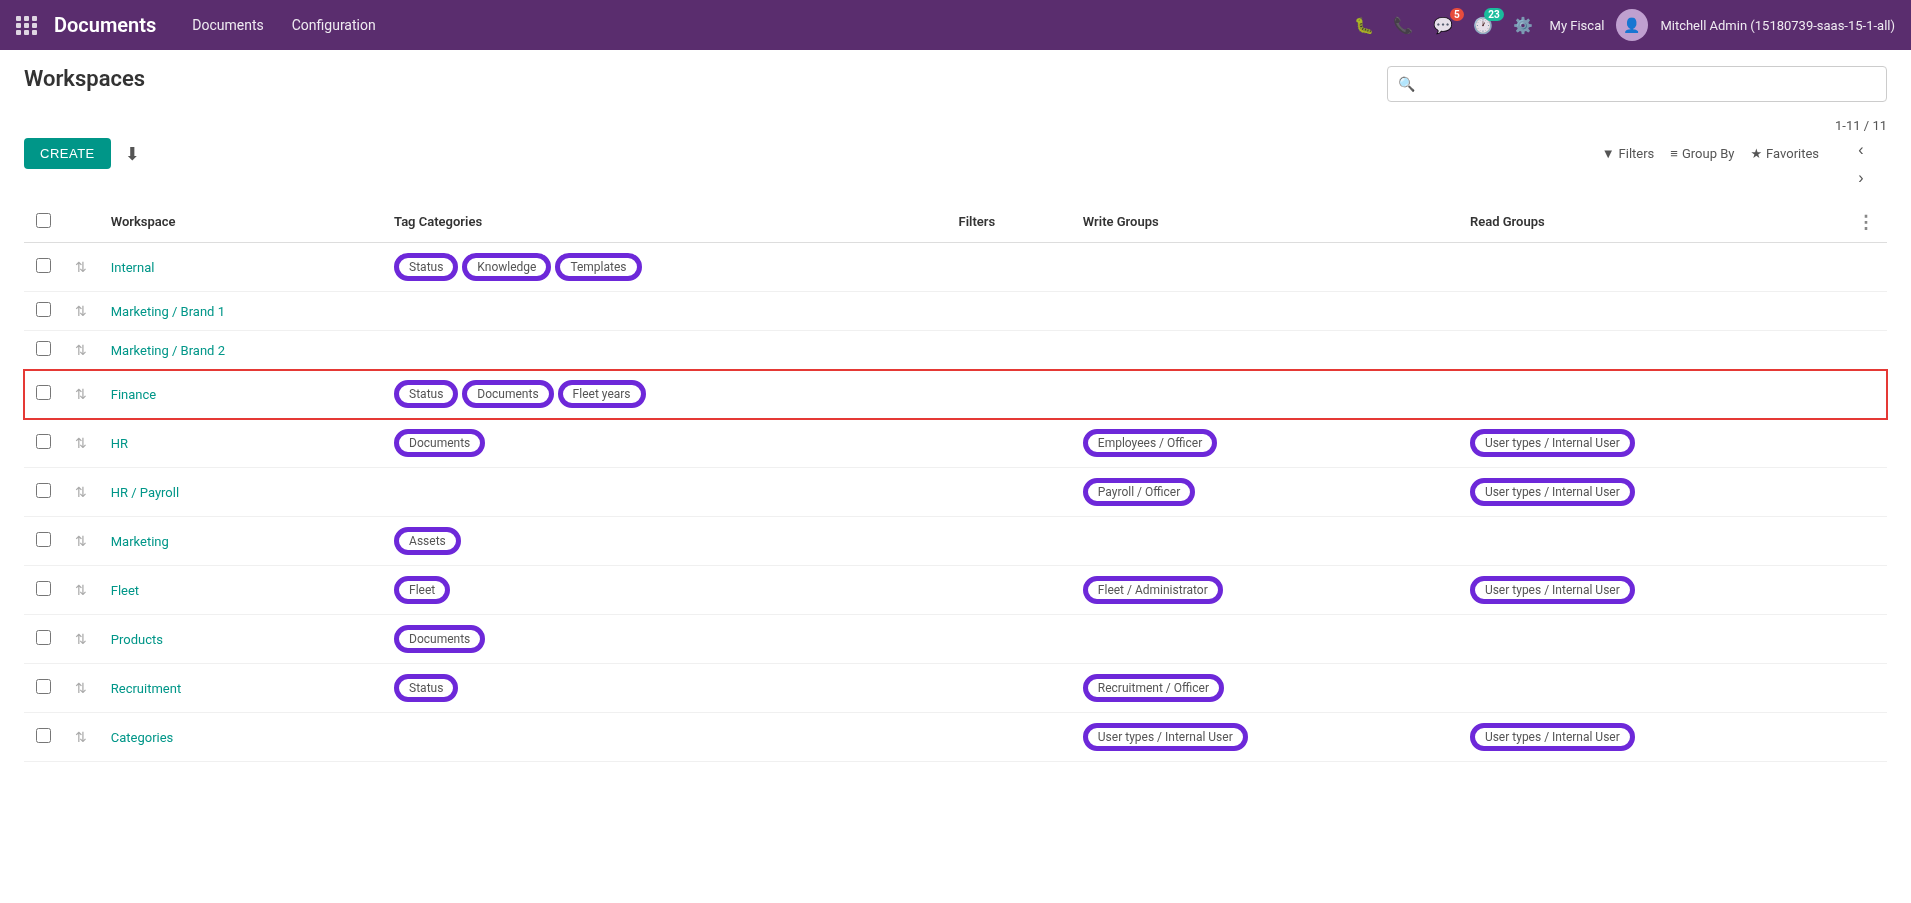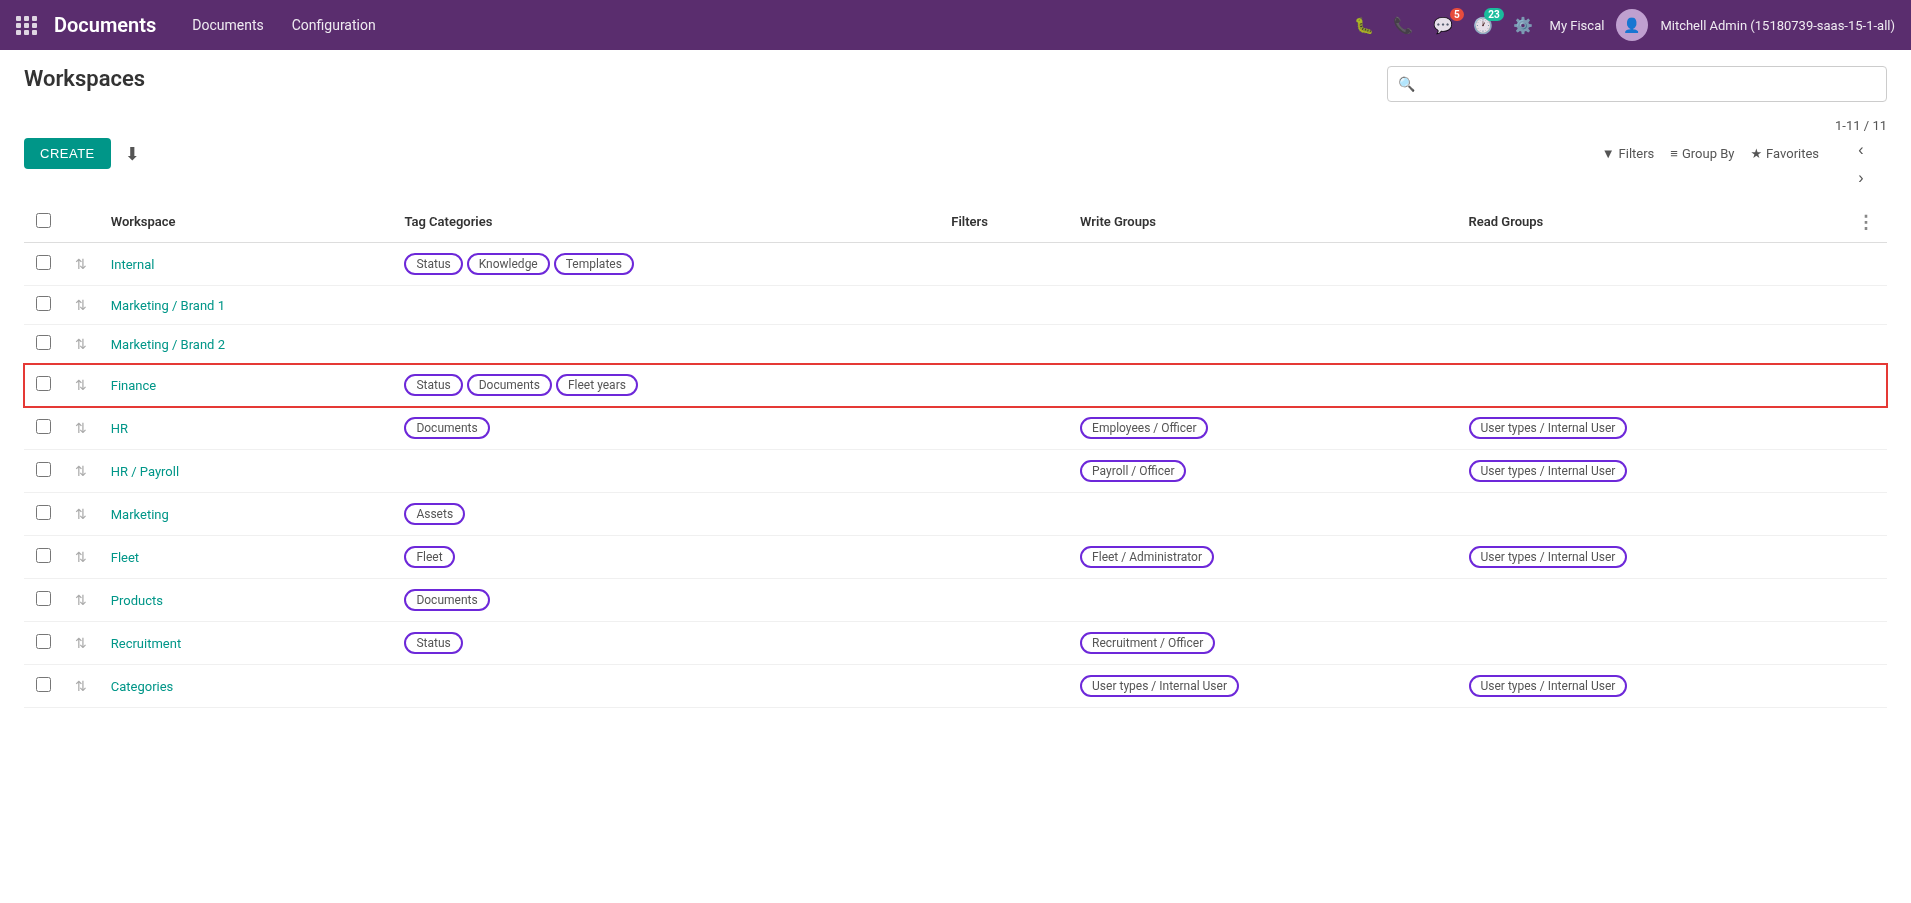--- a/index.html
+++ b/index.html
@@ -228,21 +228,21 @@
     }
 
     .workspace-link {
       color: #009688;
       cursor: pointer;
       text-decoration: none;
     }
 
     .tag-group { display: flex; flex-wrap: wrap; gap: 4px; }
     .tag {
-      border: 2px solid #6d28d9;
+      border: 5px solid #6d28d9;
       border-radius: 20px;
       padding: 2px 10px;
       font-size: 12px;
       color: #555;
       white-space: nowrap;
       background: #fff;
     }
     .col-kebab { color: #888; cursor: pointer; font-size: 18px; }
 
     .grid-icon {

